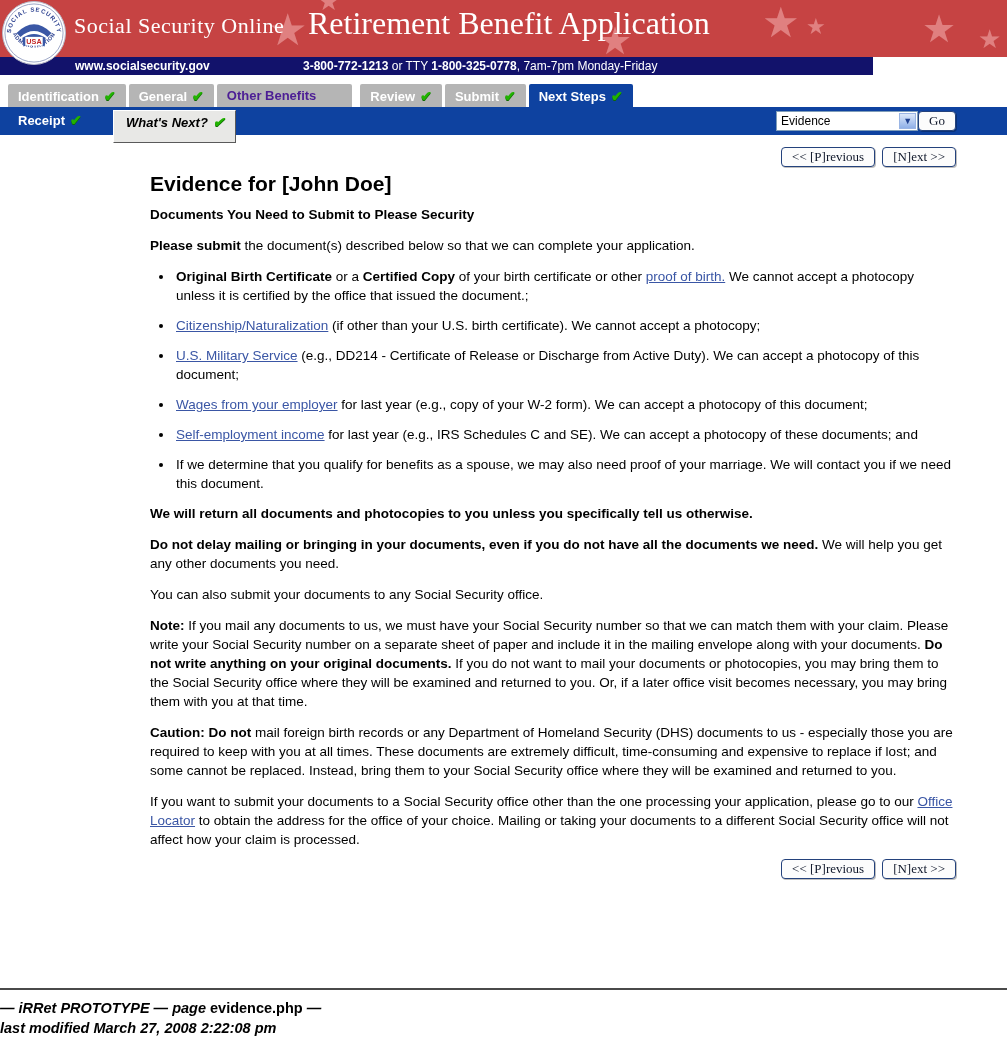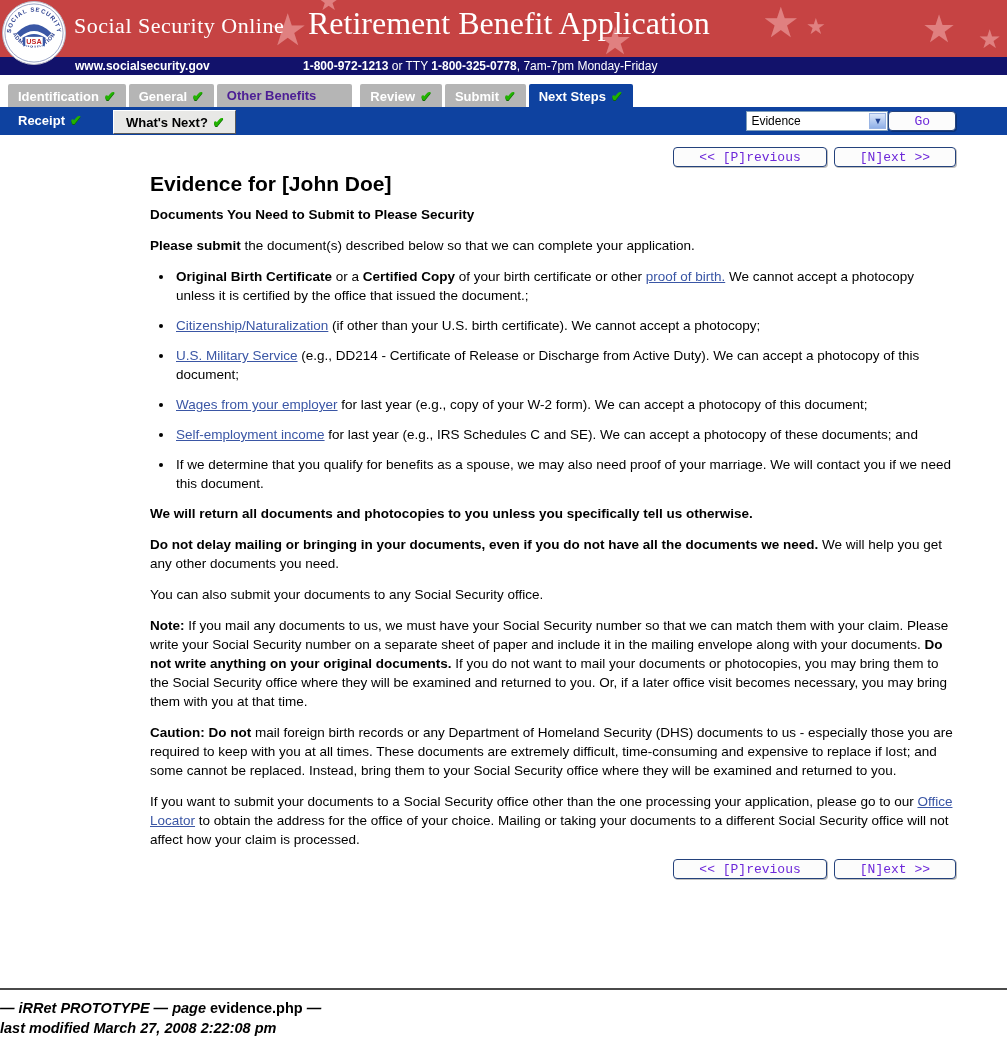--- a/index.html
+++ b/index.html
@@ -49,21 +49,21 @@
   }
   .app-title {
     position: absolute; left: 308px; top: 5px;
     font-family: "Liberation Serif", serif;
     font-size: 32px; color: #ffffff;
   }
 
   
   .navybar {
     position: absolute; top: 57px; left: 0;
-    width: 1007px; height: 18px;
+    width: 873px; height: 18px;
     background: #12126b;
     color: #ffffff; font-size: 12px;
   }
   .navybar .www { position: absolute; left: 75px; top: 2px; font-weight: bold; }
   .navybar .phone { position: absolute; left: 303px; top: 2px; }
   .navybar .phone .b { font-weight: bold; }
 
   
   .tabrow {
     position: absolute; top: 84px; left: 0;
@@ -100,23 +100,24 @@
     position: absolute; top: 5px;
     font-size: 13px; font-weight: bold;
     color: #ffffff; cursor: pointer;
     white-space: nowrap;
   }
   .subtab.receipt { left: 18px; }
   .subtab.active {
     left: 113px; top: 3px;
     background: #e8e8e6;
     color: #000000;
-    padding: 3px 10px 3px 12px;
+    padding: 3px 10px 12px 12px;
     border: 1px solid;
     border-color: #ffffff #5a5a5a #5a5a5a #ffffff;
+    font-style: italic;
   }
   .jump {
     position: absolute; top: 4px; right: 51px;
     display: flex; align-items: center; gap: 0;
   }
   .selectbox {
     width: 142px; height: 20px;
     background: #ffffff;
     border: 1px solid #7f9db9;
     display: flex; align-items: center; justify-content: space-between;
@@ -128,25 +129,25 @@
     margin-right: 1px;
     background: linear-gradient(#dce8fa, #8fb0e8);
     border: 1px solid #9ab5e4;
     display: flex; align-items: center; justify-content: center;
     color: #1d3f8f; font-size: 9px;
   }
   .btn {
     background: #fcfcfc;
     border: 1px solid #24427c;
     border-radius: 4px;
-    color: #6d28d9;
+    color: #0f172a;
     font-size: 13px;
     height: 20px;
-    padding: 0 25px;
-    font-family: Liberation Mono, monospace;
+    padding: 0 10px;
+    font-family: Liberation Serif, serif;
     box-shadow: 1px 1px 0 rgba(0,0,0,0.25);
     cursor: pointer;
     white-space: nowrap;
   }
 
   
   .pager-top {
     position: absolute; top: 147px; right: 51px;
     display: flex; gap: 7px;
   }
@@ -219,21 +220,21 @@
     </text>
     <path d="M14 32 Q32 14 50 32 L46 36 Q32 24 18 36 Z" fill="#3a57a5"></path>
     <path d="M20 37 Q32 29 44 37 L43 46 Q32 41 21 46 Z" fill="#3a57a5"></path>
     <rect x="23" y="36" width="18" height="9" fill="#ffffff"></rect>
     <text x="32" y="43.5" font-size="7.5" font-weight="bold" fill="#c22a2a" text-anchor="middle" font-family="Liberation Sans, sans-serif">USA</text>
   </svg>
 </div>
 
 <div class="navybar">
   <span class="www">www.socialsecurity.gov</span>
-  <span class="phone"><span class="b">1-800-972-1213</span><span> or TTY </span><span class="b">1-800-325-0778</span><span>, 7am-7pm Monday-Friday</span></span>
+  <span class="phone"><span class="b">3-800-772-1213</span><span> or TTY </span><span class="b">1-800-325-0778</span><span>, 7am-7pm Monday-Friday</span></span>
 </div>
 
 <div class="tabrow">
   <div class="tab"><span>Identification</span><span class="check">✔</span></div>
   <div class="tab"><span>General</span><span class="check">✔</span></div>
   <div class="tab disabled"><span>Other Benefits</span></div>
   <div class="tab"><span>Review</span><span class="check">✔</span></div>
   <div class="tab"><span>Submit</span><span class="check">✔</span></div>
   <div class="tab active"><span>Next Steps</span><span class="check">✔</span></div>
 </div>

